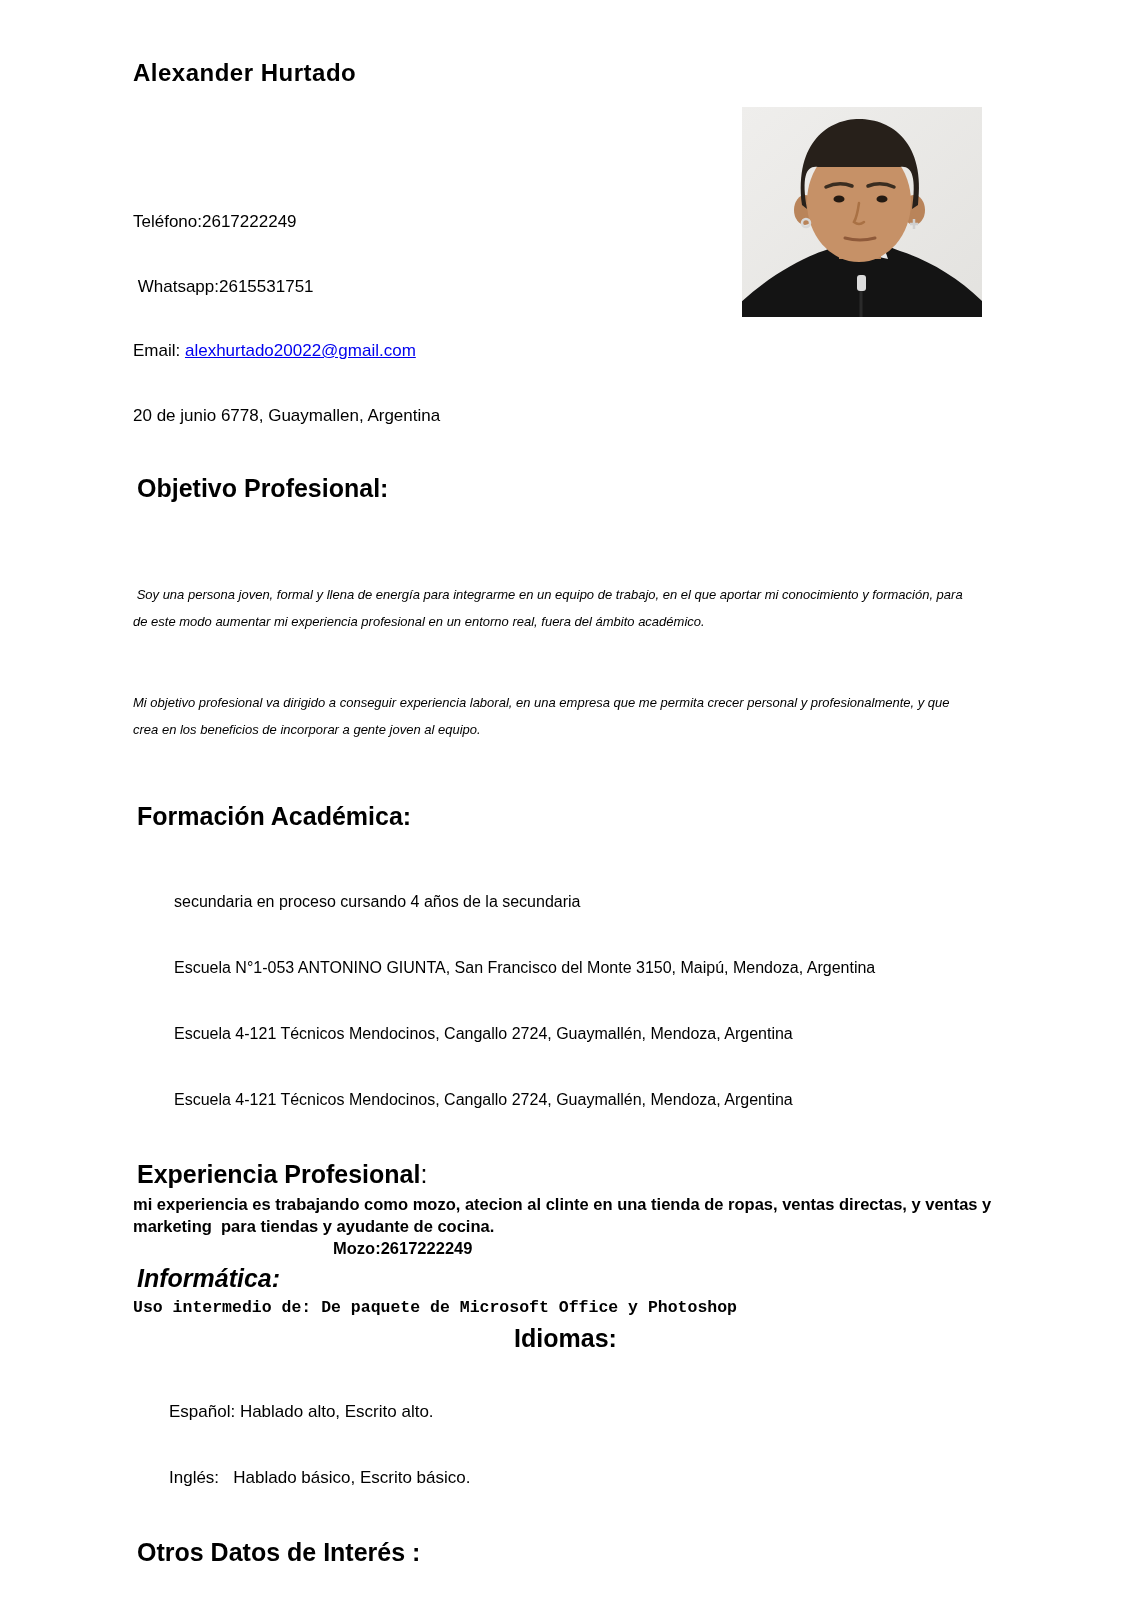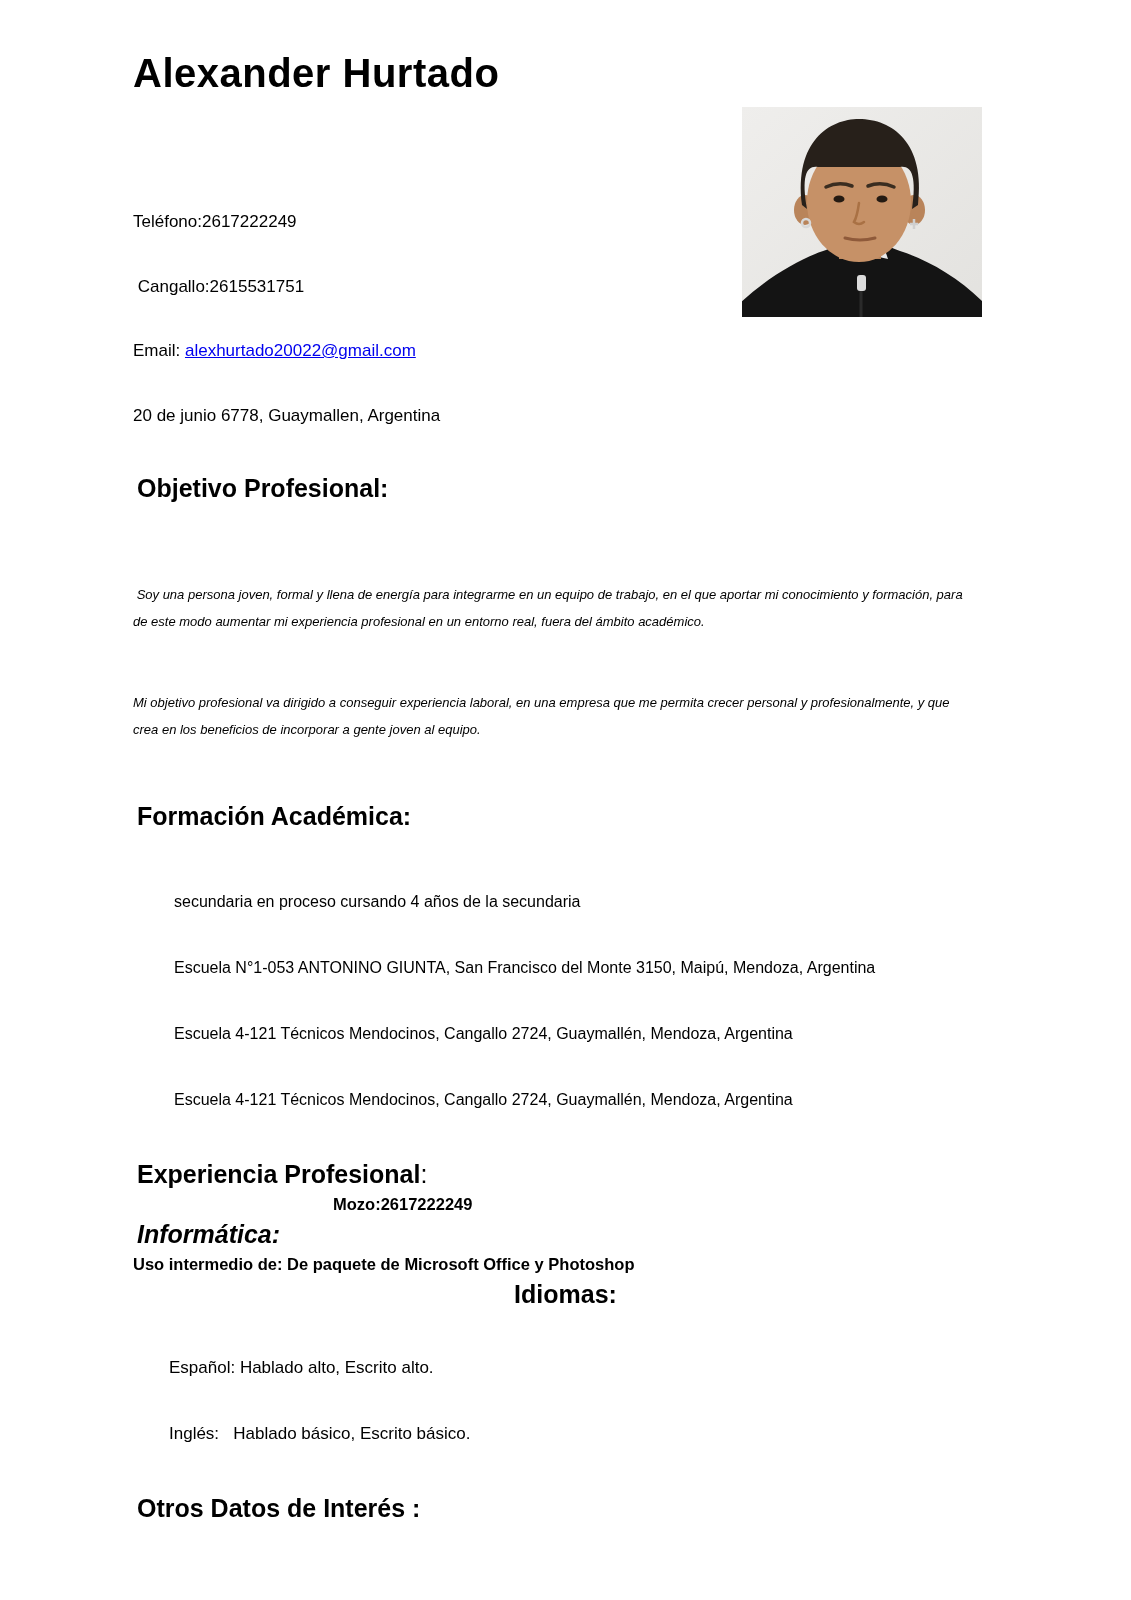--- a/index.html
+++ b/index.html
@@ -8,21 +8,21 @@
     background:#ffffff;
     font-family:"Liberation Sans", sans-serif;
     color:#000000;
     -webkit-font-smoothing:antialiased;
   }
   .page{position:relative;width:1131px;height:1600px;overflow:hidden;background:#fff;}
   .content{position:absolute;left:133px;top:0;width:865px;}
 
   h1.cv-name{
     margin:50px 0 8px 0;
-    font-size:40px;line-height:46px;font-weight:bold;letter-spacing:.5px;
+    font-size:24px;line-height:46px;font-weight:bold;letter-spacing:.5px;
   }
   .contact{
     margin-top:72px;
     font-size:17px;line-height:21.5px;
     white-space:pre-wrap;
   }
   .contact a{color:#0000EE;text-decoration:underline;}
 
   h2.sec-heading{
     font-size:25px;line-height:30px;font-weight:bold;margin:4px;
@@ -41,21 +41,21 @@
   .exp-body{
     margin-top:4px;width:862px;
     font-size:16.5px;font-weight:bold;line-height:22px;
     white-space:pre-wrap;
   }
   .exp-mozo{
     padding-left:200px;
     font-size:16.5px;font-weight:bold;line-height:22px;
   }
   .m-informatica{margin-top:22px;font-style:italic;}
-  .info-body{margin-top:2px;font-size:16.5px;font-weight:bold;line-height:22px;white-space:pre-wrap;}
+  .info-body{margin-top:2px;font-size:16.5px;font-weight:bold;line-height:22px;white-space:pre-wrap;font-family:Liberation Mono, monospace;}
   .m-idiomas{margin-top:20px;text-align:center;}
   .idiomas-lines{font-size:17px;line-height:22px;white-space:pre-wrap;margin-left:36px;}
   .m-otros{margin-top:22px;}
 
   .photo{
     position:absolute;left:742px;top:107px;width:240px;height:210px;
   }
   .photo svg{display:block;width:240px;height:210px;}
 </style>
 </head>
@@ -102,40 +102,41 @@
       <circle cx="64" cy="116" r="4" fill="none" stroke="#d8d8d8" stroke-width="2.5"></circle>
       <path d="M172,112 l0,10 M168,117 l8,0" stroke="#cfcfcf" stroke-width="2.5"></path>
     </svg>
   </div>
 
   <div class="content">
     <h1 class="cv-name">Alexander Hurtado</h1>
 
     <div class="contact">
       <div>Teléfono:2617222249</div>
-      <div> Cangallo:2615531751</div>
+      <div> Whatsapp:2615531751</div>
       <div><span>Email: </span><a href="#">alexhurtado20022@gmail.com</a></div>
       <div>20 de junio 6778, Guaymallen, Argentina</div>
     </div>
 
     <h2 class="sec-heading m-objetivo">Objetivo Profesional:</h2>
     <div class="objetivo-body">
       <div> Soy una persona joven, formal y llena de energía para integrarme en un equipo de trabajo, en el que aportar mi conocimiento y formación, para de este modo aumentar mi experiencia profesional en un entorno real, fuera del ámbito académico.</div>
       <div>Mi objetivo profesional va dirigido a conseguir experiencia laboral, en una empresa que me permita crecer personal y profesionalmente, y que crea en los beneficios de incorporar a gente joven al equipo.</div>
     </div>
 
     <h2 class="sec-heading m-formacion">Formación Académica:</h2>
     <div class="formacion-lines">
       <div>secundaria en proceso cursando 4 años de la secundaria</div>
       <div>Escuela N°1-053 ANTONINO GIUNTA, San Francisco del Monte 3150, Maipú, Mendoza, Argentina</div>
       <div>Escuela 4-121 Técnicos Mendocinos, Cangallo 2724, Guaymallén, Mendoza, Argentina</div>
       <div>Escuela 4-121 Técnicos Mendocinos, Cangallo 2724, Guaymallén, Mendoza, Argentina</div>
     </div>
 
     <h2 class="sec-heading m-experiencia"><span>Experiencia Profesional</span><span class="colon-regular">:</span></h2>
+    <div class="exp-body">mi experiencia es trabajando como mozo, atecion al clinte en una tienda de ropas, ventas directas, y ventas y marketing  para tiendas y ayudante de cocina.</div>
     <div class="exp-mozo">Mozo:2617222249</div>
 
     <h2 class="sec-heading m-informatica">Informática:</h2>
     <div class="info-body">Uso intermedio de: De paquete de Microsoft Office y Photoshop</div>
 
     <h2 class="sec-heading m-idiomas">Idiomas:</h2>
     <div class="idiomas-lines">
       <div>Español: Hablado alto, Escrito alto.</div>
       <div>Inglés:   Hablado básico, Escrito básico.</div>
     </div>

